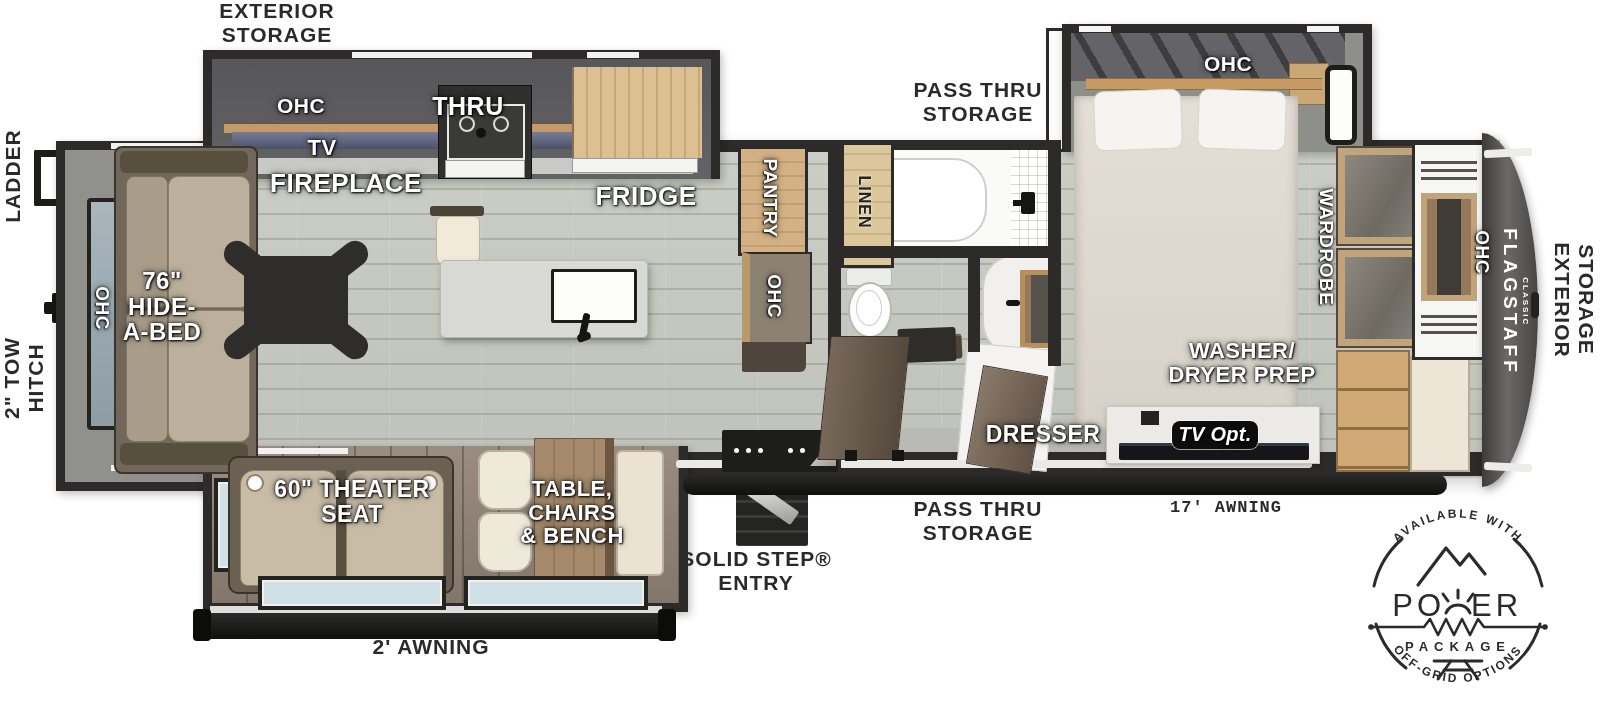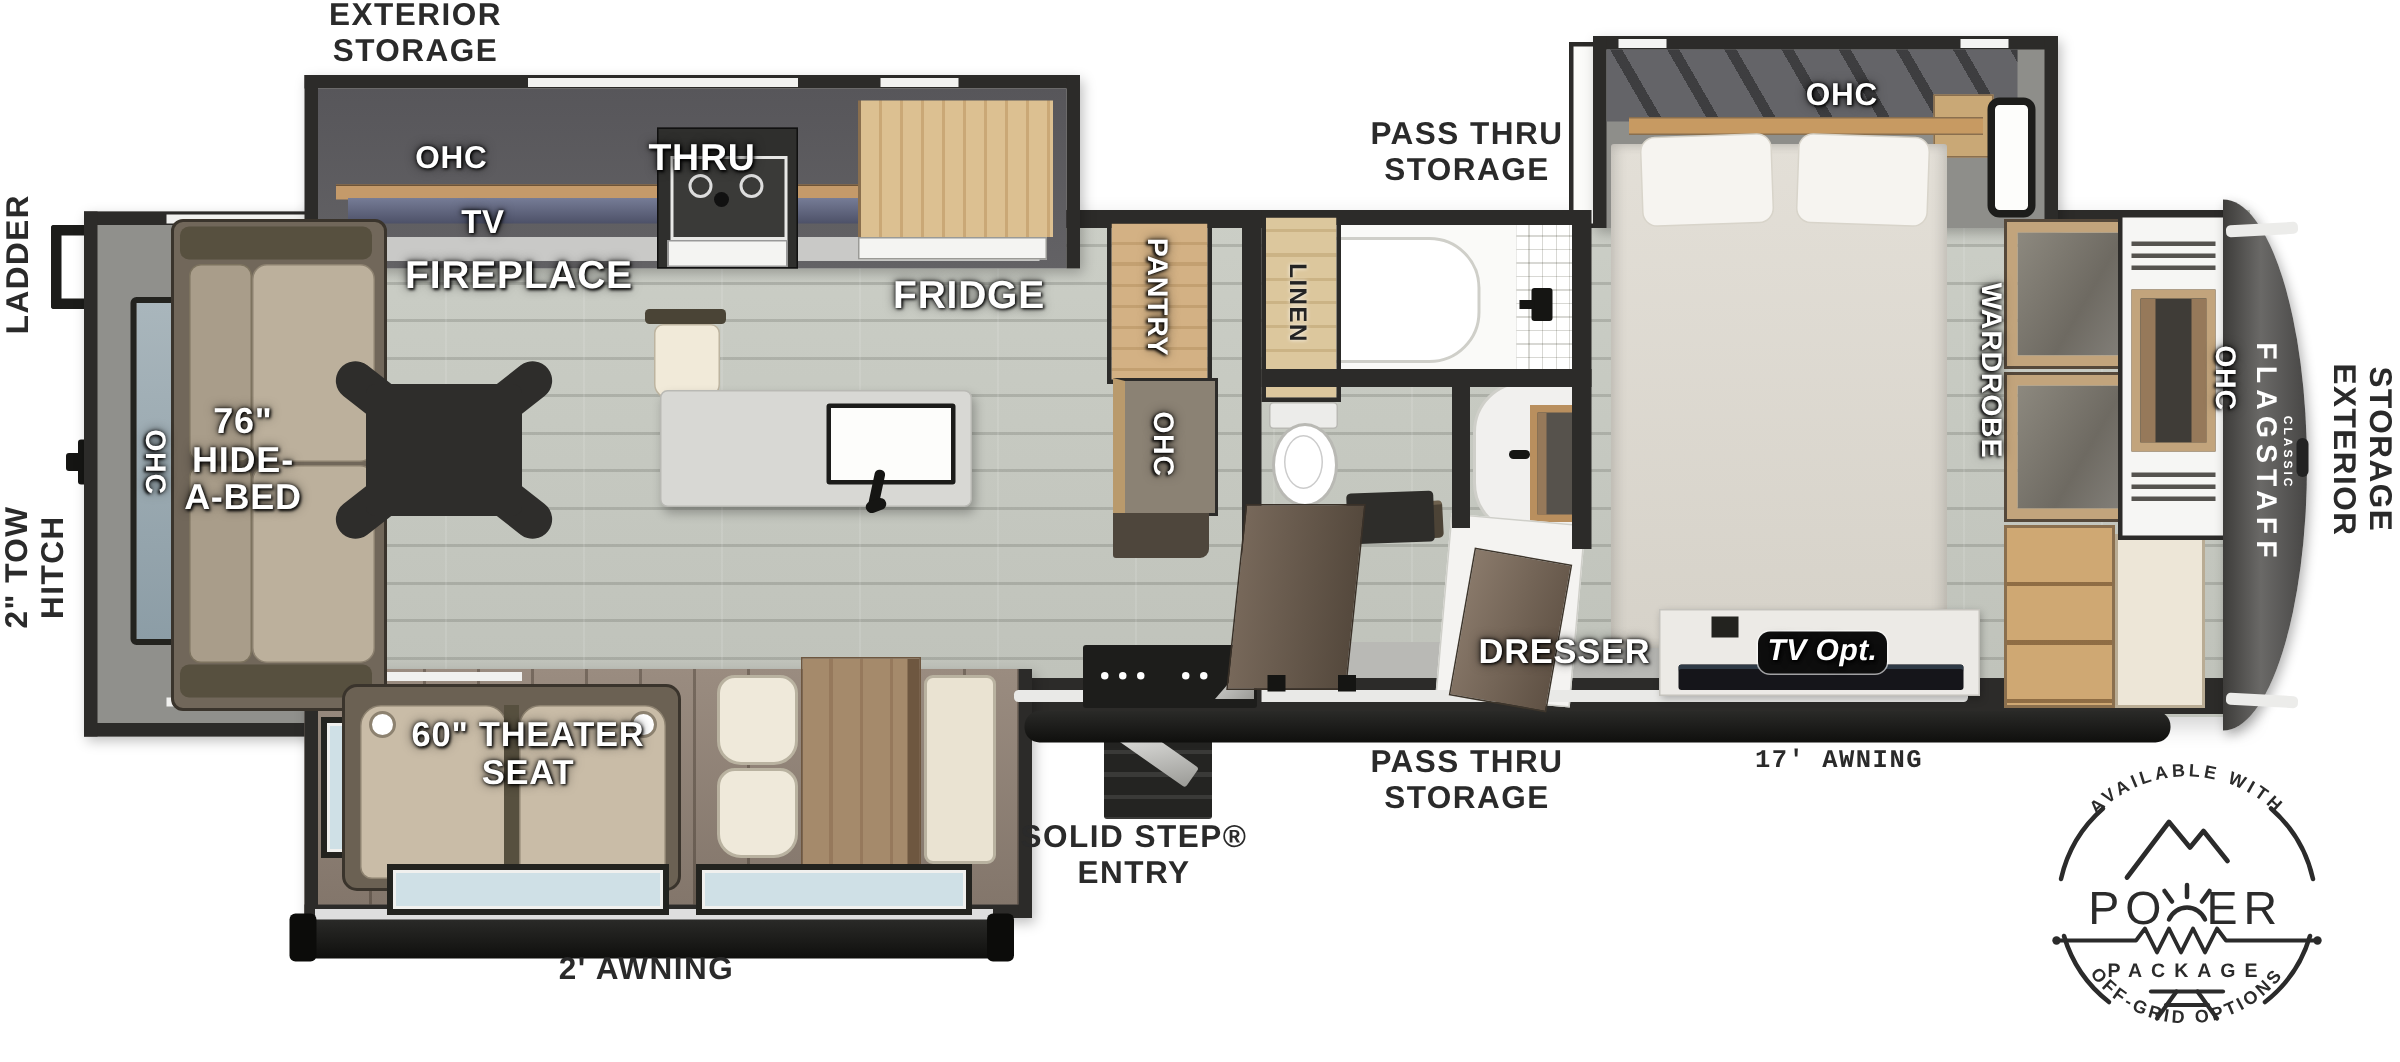--- a/index.html
+++ b/index.html
@@ -213,20 +213,22 @@
   <div class="abs" style="left:898px;top:328px;width:58px;height:34px;background:#2e2d2a;border-radius:3px;transform:rotate(-2deg);z-index:7;"></div>
   <div class="abs" style="left:962px;top:346px;width:88px;height:120px;background:#f4f3f1;border:1px solid #cfcfc9;transform:rotate(5deg);z-index:7;"></div>
   <div class="abs" style="left:974px;top:370px;width:64px;height:98px;background:linear-gradient(100deg,#8a7a6b,#5f5144);border:1px solid #3e362c;transform:rotate(10deg);z-index:8;"></div>
   <div class="lblw ctr" style="left:1043px;top:434px;font-size:23px;">DRESSER</div>
   <div class="abs" style="left:1106px;top:406px;width:212px;height:56px;background:#eceae6;border:1px solid #c5c3bd;z-index:9;box-shadow:1px 2px 5px rgba(0,0,0,.25);">
     <div class="abs" style="left:34px;top:4px;width:18px;height:14px;background:#23231f;"></div>
     <div class="abs" style="left:12px;top:36px;width:190px;height:17px;background:#15151a;border-radius:2px;box-shadow:inset 0 3px 0 #2e3a46;"></div>
   </div>
   <div class="abs" style="left:1172px;top:421px;width:86px;height:28px;background:#0e0e0e;border-radius:8px;z-index:31;box-shadow:0 0 0 1px rgba(255,255,255,.6);"></div>
   <div class="lblw ctr ital" style="left:1215px;top:435px;font-size:20px;z-index:32;font-weight:700;text-align:right;">TV Opt.</div>
+  <div class="lblw ctr" style="left:1242px;top:363px;font-size:22px;">WASHER/
+DRYER PREP</div>
 
   <div class="abs" style="left:1482px;top:133px;width:56px;height:354px;z-index:10;
               background:linear-gradient(90deg,#3d3c3a,#6a6967 45%,#474645);
               border-radius:0 56px 56px 0 / 0 177px 177px 0;box-shadow:2px 3px 8px rgba(0,0,0,.3);"></div>
   <div class="chrome" style="left:1484px;top:149px;width:48px;height:8px;transform:rotate(-3deg);z-index:11;"></div>
   <div class="chrome" style="left:1484px;top:463px;width:48px;height:8px;transform:rotate(3deg);z-index:11;"></div>
   <div class="abs" style="left:1531px;top:292px;width:8px;height:26px;background:#222;border-radius:4px;z-index:12;"></div>
   <div class="abs" style="left:1514px;top:302px;writing-mode:vertical-lr;transform:translate(-50%,-50%);z-index:30;text-align:center;color:#fff;">
     <span style="display:block;font-size:19px;font-weight:800;letter-spacing:4px;">FLAGSTAFF</span>
     <span style="display:block;font-size:8px;font-weight:700;letter-spacing:2px;">CLASSIC</span>
@@ -248,20 +250,23 @@
   </div>
   <div class="lblw ctr" style="left:352px;top:502px;font-size:23px;">60" THEATER
 SEAT</div>
 
   <div class="abs" style="left:478px;top:450px;width:50px;height:56px;background:#efe9da;border:2px solid #b9b2a0;border-radius:12px 12px 16px 16px;z-index:8;"></div>
   <div class="abs" style="left:478px;top:512px;width:50px;height:56px;background:#efe9da;border:2px solid #b9b2a0;border-radius:12px 12px 16px 16px;z-index:8;"></div>
   <div class="abs" style="left:534px;top:438px;width:78px;height:140px;border:1px solid #6e5740;z-index:8;
               background:repeating-linear-gradient(90deg,#a58a6b 0 18px,#96795c 18px 20px);
               box-shadow:inset -8px 0 0 #6e5740;"></div>
   <div class="abs" style="left:616px;top:450px;width:44px;height:122px;background:#eae3d2;border:2px solid #b9b2a0;border-radius:6px;z-index:8;"></div>
+  <div class="lblw ctr" style="left:572px;top:512px;font-size:22px;">TABLE,
+CHAIRS
+&amp; BENCH</div>
 
   <div class="winH" style="left:258px;top:576px;width:180px;height:26px;"></div>
   <div class="winH" style="left:464px;top:576px;width:176px;height:26px;"></div>
 
   <div class="abs" style="left:210px;top:606px;width:452px;height:7px;background:#dedede;z-index:7;"></div>
   <div class="abs" style="left:205px;top:613px;width:460px;height:26px;background:linear-gradient(180deg,#2a2a28,#0f0f0d);border-radius:6px;z-index:7;"></div>
   <div class="abs" style="left:193px;top:609px;width:18px;height:32px;background:#0c0c0a;border-radius:4px;z-index:7;"></div>
   <div class="abs" style="left:658px;top:609px;width:18px;height:32px;background:#0c0c0a;border-radius:4px;z-index:7;"></div>
 
   <div class="abs" style="left:676px;top:460px;width:636px;height:8px;background:#e9e9e7;border-radius:3px;z-index:7;"></div>

